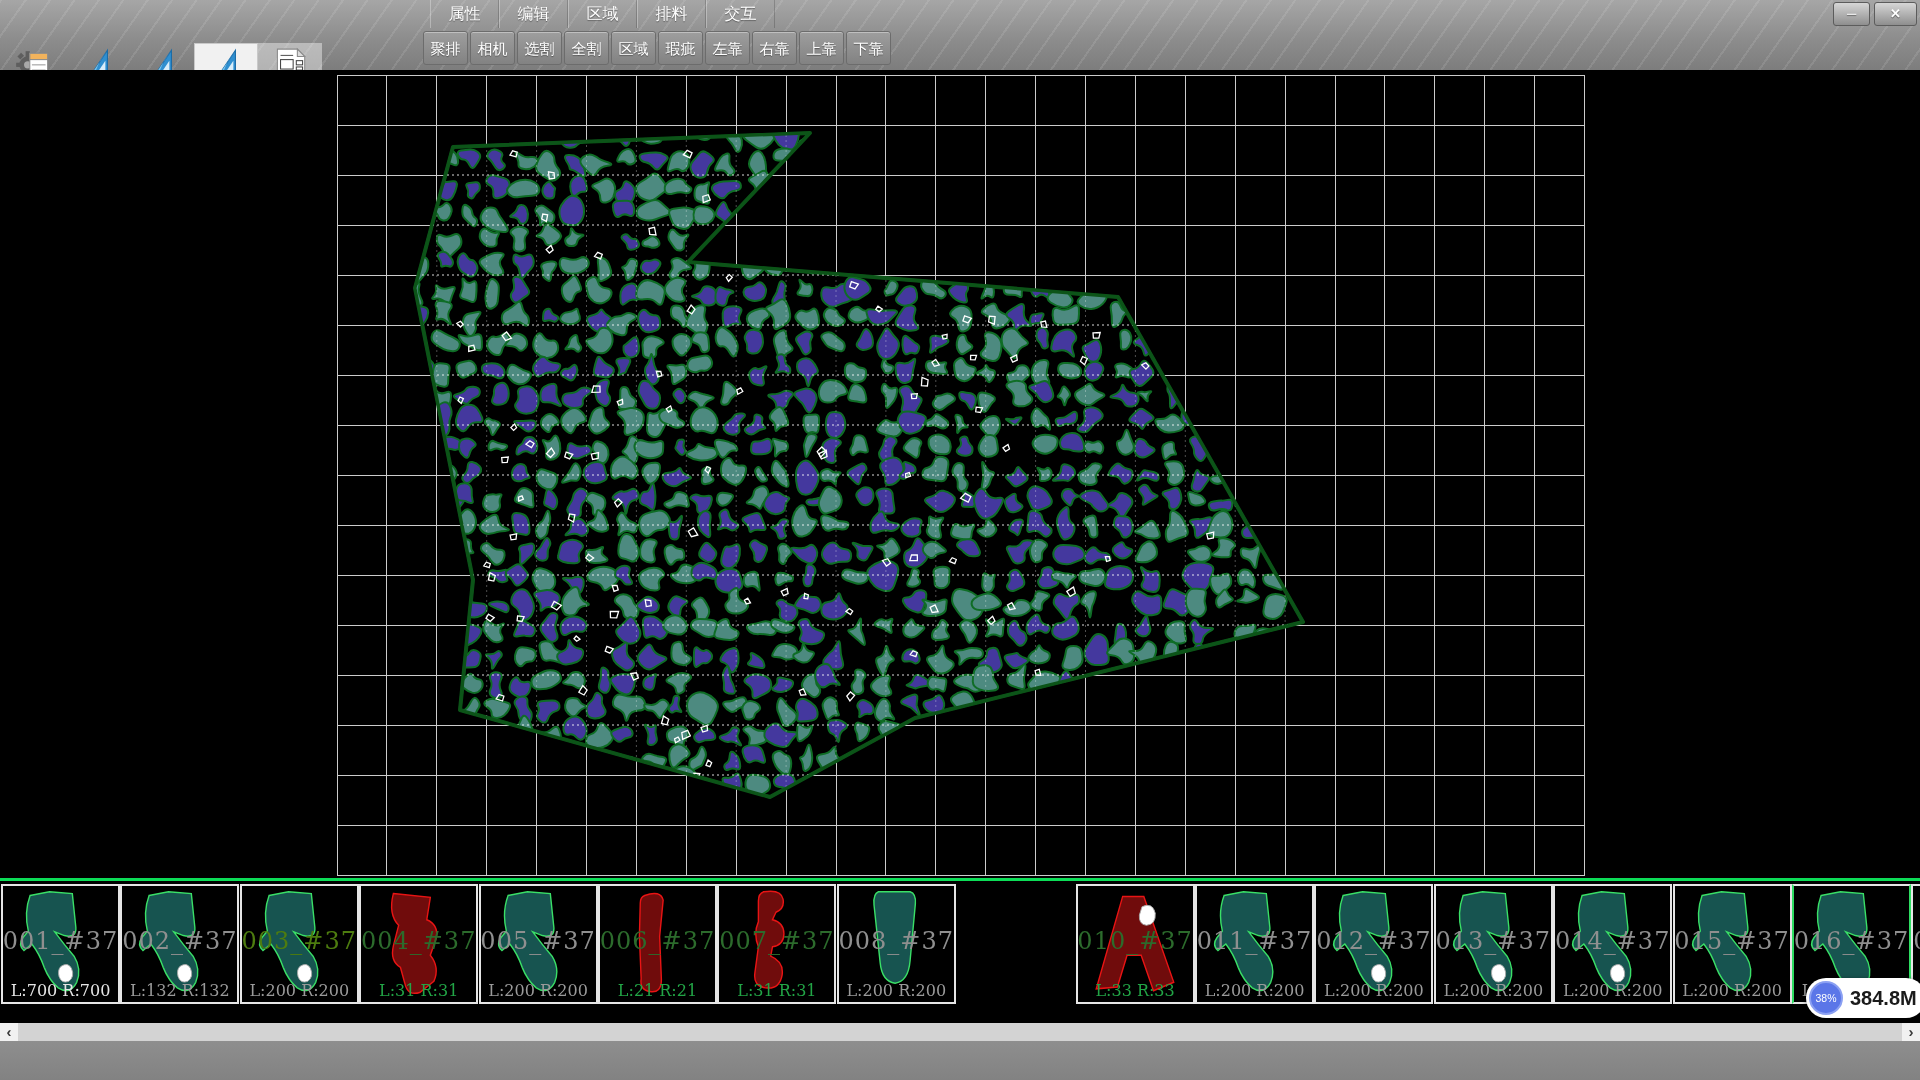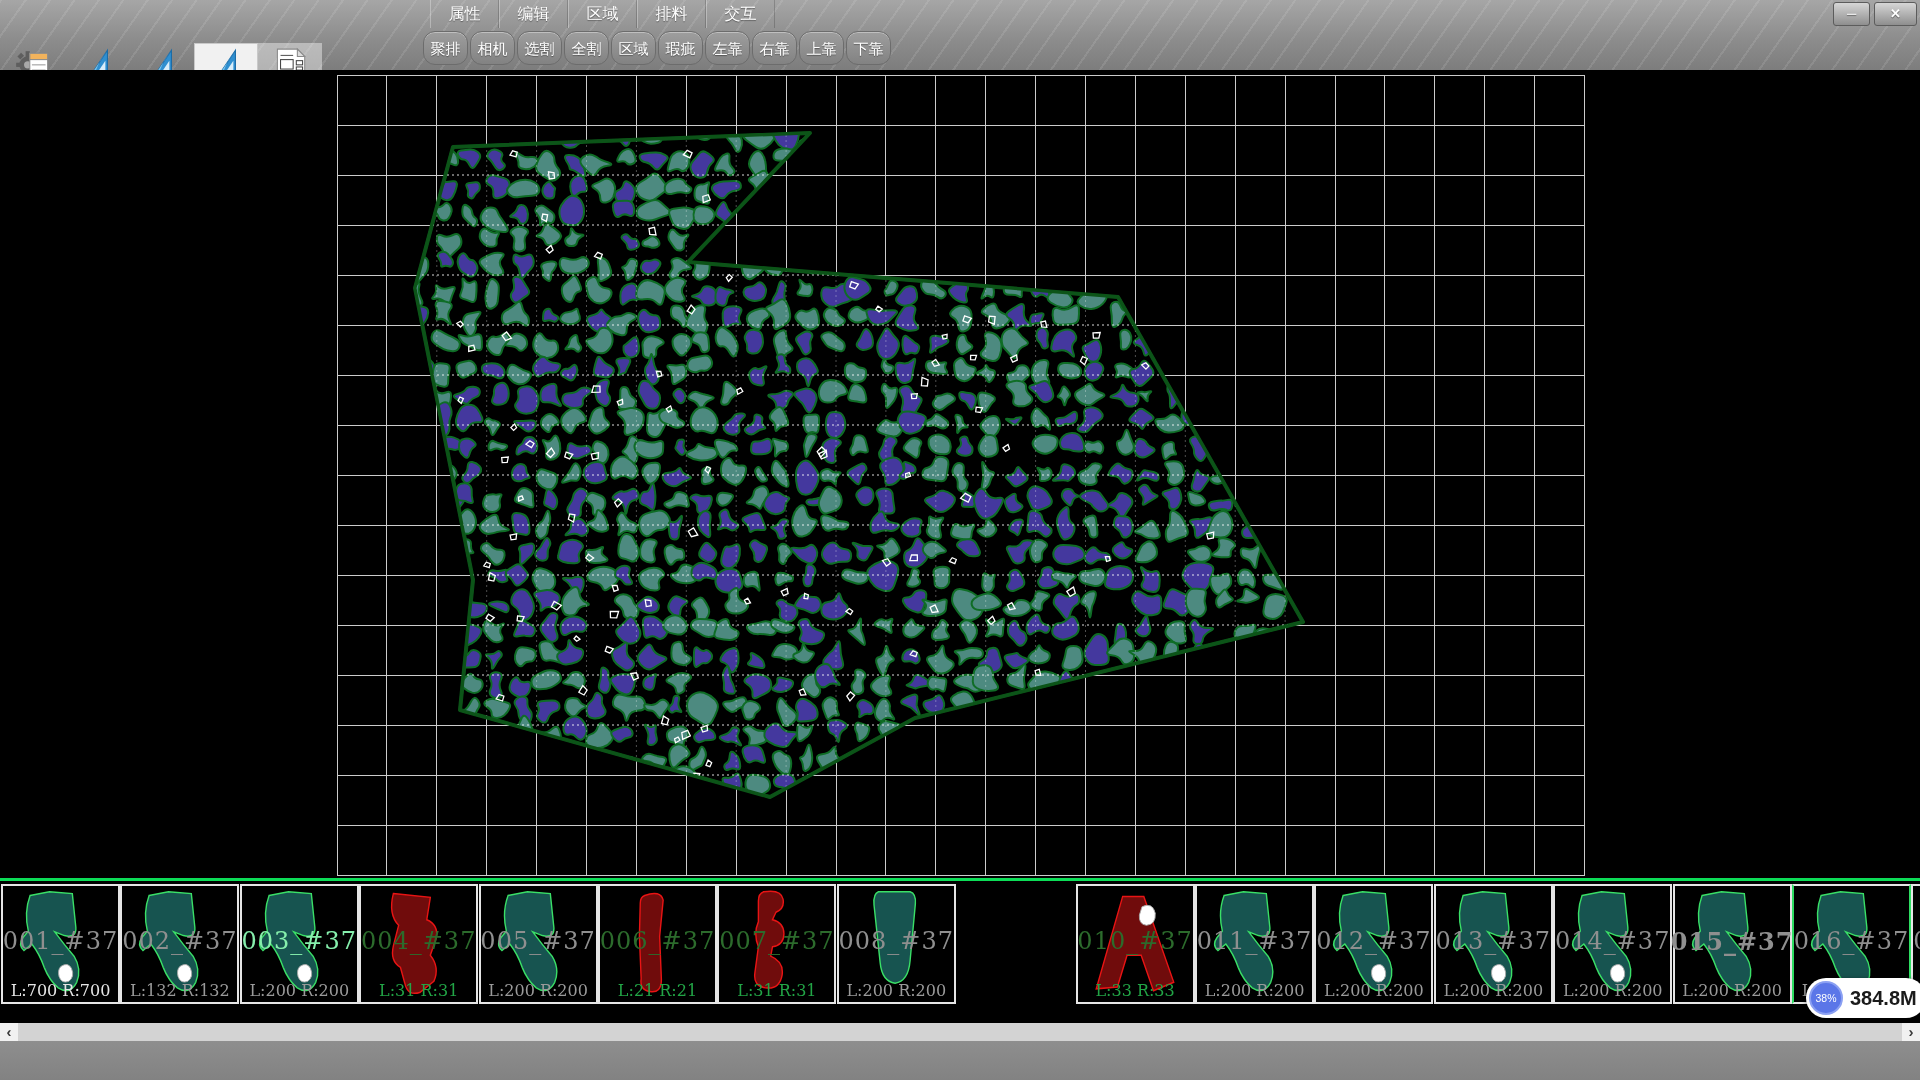--- a/index.html
+++ b/index.html
@@ -22,21 +22,21 @@
   .app-btn.lite .app-label{color:#3a3a3a;text-shadow:none;padding-left:25px;}
 
   .menubar{position:absolute;left:430px;top:0;height:28px;display:flex;}
   .menu-tab{width:69px;height:28px;line-height:28px;text-align:center;font-size:16px;color:#fff;
     text-shadow:0 1px 1px rgba(0,0,0,.4);border-left:1px solid rgba(255,255,255,.30);
     border-right:1px solid rgba(0,0,0,.18);box-sizing:border-box;cursor:default;}
 
   .toolrow{position:absolute;left:423px;top:31px;height:36px;display:flex;gap:2px;}
   .tool-btn{width:45px;height:34px;line-height:34px;text-align:center;font-size:15px;color:#fff;
     text-shadow:0 1px 1px rgba(0,0,0,.4);
-    background:linear-gradient(#9e9e9e,#828282);border:1px solid #6c6c6c;border-radius:12px;
+    background:linear-gradient(#9e9e9e,#828282);border:1px solid #6c6c6c;border-radius:3px;
     box-shadow:inset 0 1px 0 rgba(255,255,255,.35);box-sizing:border-box;cursor:default;}
 
   .win-controls{position:absolute;right:3px;top:2px;display:flex;gap:4px;}
   .win-btn{min-width:27px;height:22px;line-height:21px;text-align:center;padding:0 4px;
     background:linear-gradient(#d6d6d6,#8e8e8e);border:1px solid #5c5c5c;border-radius:3px;
     color:#fff;font-size:13px;font-weight:bold;text-shadow:0 1px 1px rgba(0,0,0,.5);cursor:default;}
   .win-btn.close{min-width:33px;}
 
   
   .canvas{position:absolute;left:0;top:70px;width:1920px;height:808px;background:#000;}
@@ -952,21 +952,21 @@
           <path d="M51,84 Q59,79 63,86 Q67,95 60,100 Q52,103 49,95 Q47,88 51,84 Z" fill="#ffffff" stroke="#aaaaaa" stroke-width="1"></path>
         </svg>
         <div class="cell-id" style="color: rgb(143, 143, 143);">002_#37</div>
         <div class="cell-counts" style="color: rgb(154, 154, 154);">L:132 R:132</div>
       </div>
       <div class="cell" style="left: 239.8px;">
         <svg viewBox="0 0 100 120" preserveAspectRatio="none">
           <path d="M16,8 L38,4 L64,6 L68,42 Q69,54 55,51 L44,47 Q55,61 66,73 Q75,87 69,101 Q61,115 48,107 Q38,99 32,85 Q27,71 18,60 L9,67 Q2,61 8,53 L14,46 Q9,26 16,8 Z" fill="#175450" stroke="#3adf67" stroke-width="1.6"></path>
           <path d="M51,84 Q59,79 63,86 Q67,95 60,100 Q52,103 49,95 Q47,88 51,84 Z" fill="#ffffff" stroke="#aaaaaa" stroke-width="1"></path>
         </svg>
-        <div class="cell-id" style="color: #86efac;">003_#37</div>
+        <div class="cell-id" style="color: #4d7c0f;">003_#37</div>
         <div class="cell-counts" style="color: rgb(154, 154, 154);">L:200 R:200</div>
       </div>
       <div class="cell" style="left: 359.2px;">
         <svg viewBox="0 0 100 120" preserveAspectRatio="none">
           <path d="M22,6 L64,10 L60,34 Q73,39 71,53 L64,72 Q75,85 68,100 L52,112 Q38,116 35,102 L30,85 Q18,78 22,62 L28,40 Q16,28 22,6 Z" fill="#700c0c" stroke="#e81414" stroke-width="1.6"></path>
         </svg>
         <div class="cell-id" style="color: rgb(44, 107, 44);">004_#37</div>
         <div class="cell-counts" style="color: rgb(34, 165, 70);">L:31 R:31</div>
       </div>
       <div class="cell" style="left: 478.6px;">
@@ -1033,21 +1033,21 @@
           <path d="M16,8 L38,4 L64,6 L68,42 Q69,54 55,51 L44,47 Q55,61 66,73 Q75,87 69,101 Q61,115 48,107 Q38,99 32,85 Q27,71 18,60 L9,67 Q2,61 8,53 L14,46 Q9,26 16,8 Z" fill="#175450" stroke="#3adf67" stroke-width="1.6"></path>
           <path d="M51,84 Q59,79 63,86 Q67,95 60,100 Q52,103 49,95 Q47,88 51,84 Z" fill="#ffffff" stroke="#aaaaaa" stroke-width="1"></path>
         </svg>
         <div class="cell-id" style="color: rgb(143, 143, 143);">014_#37</div>
         <div class="cell-counts" style="color: rgb(154, 154, 154);">L:200 R:200</div>
       </div>
       <div class="cell" style="left: 1672.6px;">
         <svg viewBox="0 0 100 120" preserveAspectRatio="none">
           <path d="M16,8 L38,4 L64,6 L68,42 Q69,54 55,51 L44,47 Q55,61 66,73 Q75,87 69,101 Q61,115 48,107 Q38,99 32,85 Q27,71 18,60 L9,67 Q2,61 8,53 L14,46 Q9,26 16,8 Z" fill="#175450" stroke="#3adf67" stroke-width="1.6"></path>
         </svg>
-        <div class="cell-id" style="color: rgb(143, 143, 143); font-weight: bold;">015_#37</div>
+        <div class="cell-id" style="color: rgb(143, 143, 143);">015_#37</div>
         <div class="cell-counts" style="color: rgb(154, 154, 154);">L:200 R:200</div>
       </div>
       <div class="cell selected" style="left: 1792px;">
         <svg viewBox="0 0 100 120" preserveAspectRatio="none">
           <path d="M16,8 L38,4 L64,6 L68,42 Q69,54 55,51 L44,47 Q55,61 66,73 Q75,87 69,101 Q61,115 48,107 Q38,99 32,85 Q27,71 18,60 L9,67 Q2,61 8,53 L14,46 Q9,26 16,8 Z" fill="#175450" stroke="#3adf67" stroke-width="1.6"></path>
         </svg>
         <div class="cell-id" style="color: rgb(143, 143, 143);">016_#37</div>
         <div class="cell-counts" style="color: rgb(154, 154, 154);">L:200 R:200</div>
       </div>
       <div class="cell" style="left: 1911.4px;">

